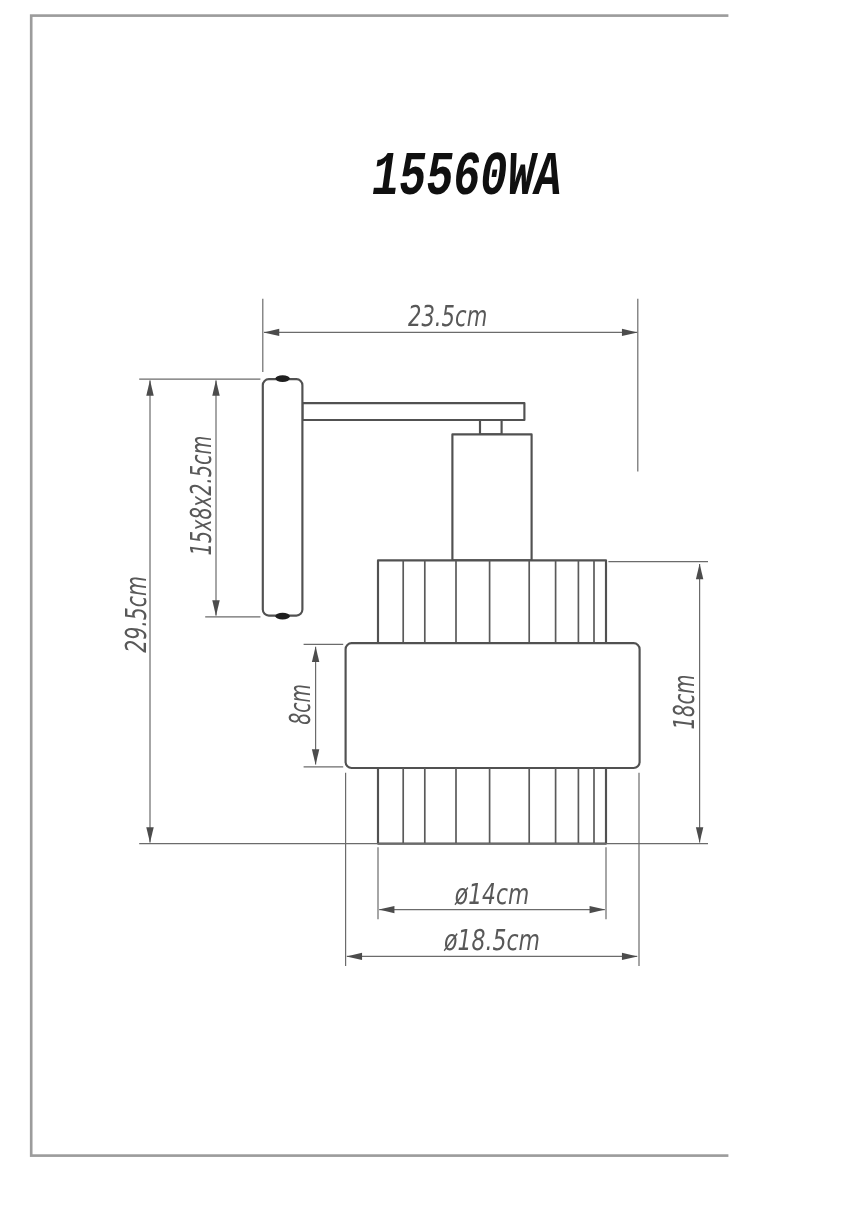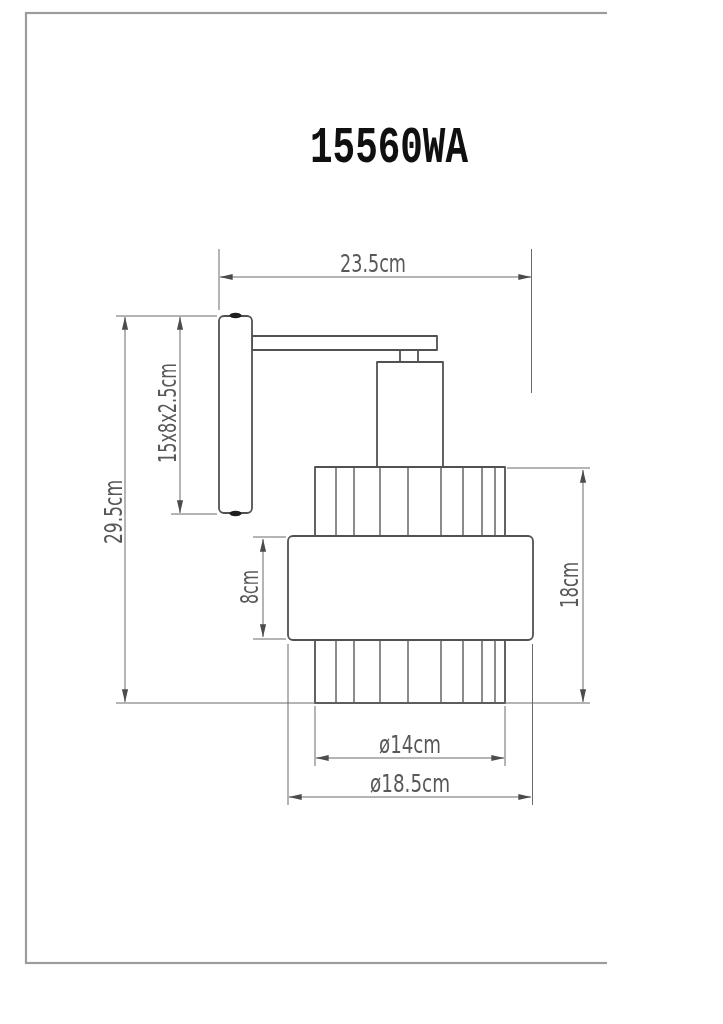--- a/index.html
+++ b/index.html
@@ -7,20 +7,21 @@
     padding: 0;
     background: #ffffff;
     font-family: "Liberation Sans", sans-serif;
   }
   .page {
     position: relative;
     width: 607px;
     height: 1024px;
     background: #ffffff;
     overflow: hidden;
+    font-style: italic;
   }
   svg { display: block; }
   .outline {
     fill: #ffffff;
     stroke: #515151;
     stroke-width: 1.8;
     stroke-linejoin: round;
   }
   .rib {
     stroke: #5a5a5a;

